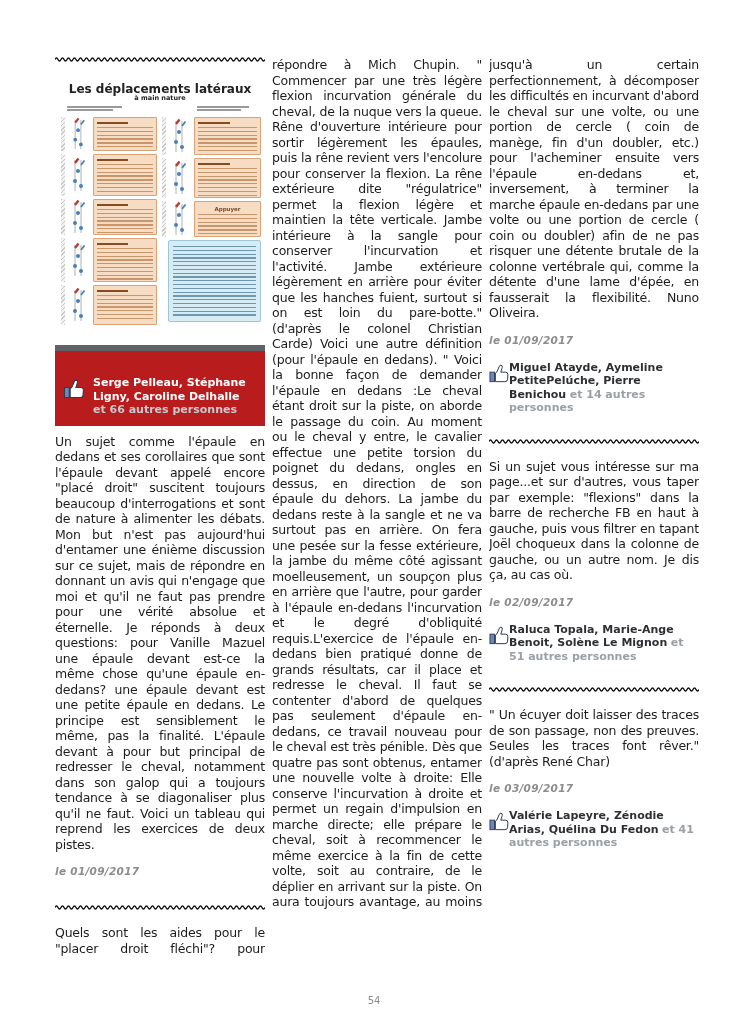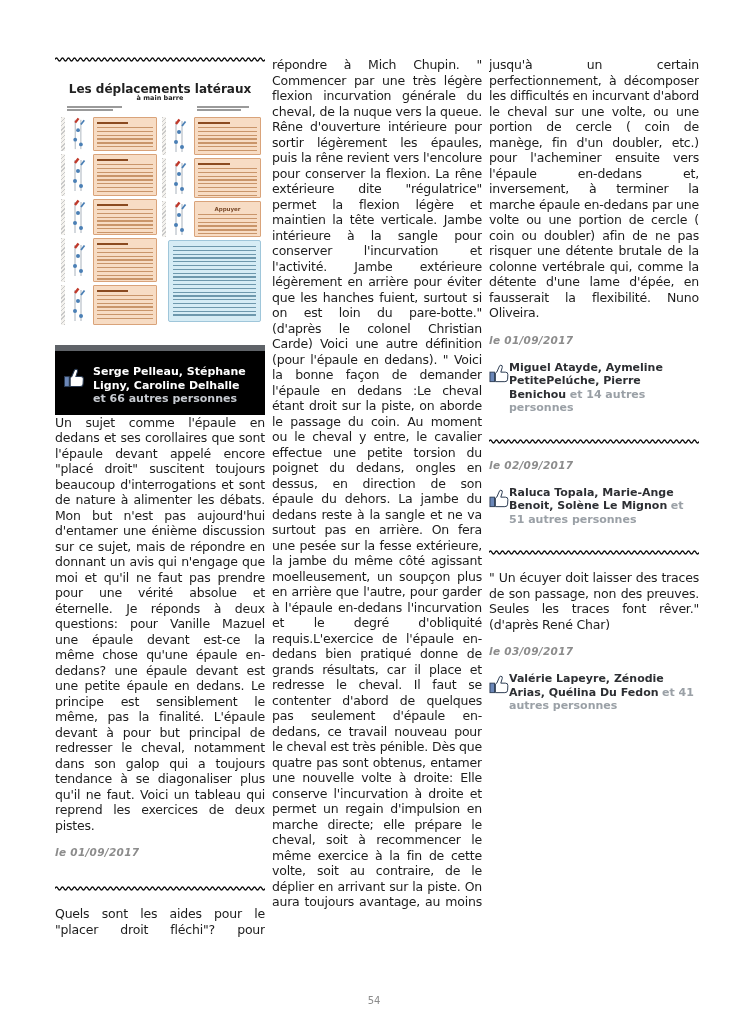--- a/index.html
+++ b/index.html
@@ -12,21 +12,21 @@
   .wavy{display:block;margin:0 0 14px 0;}
   .date{font-size:10.5px;font-weight:bold;font-style:italic;color:#8c8c8c;text-align:left;margin:13px 0 15px 0;letter-spacing:0.3px;}
   
   .like-row{display:flex;align-items:flex-start;margin:4px 0 10px 0;}
   .like-text{font-size:11px;line-height:13.5px;}
   .like-text .names{font-weight:bold;color:#2d2f33;}
   .like-text .others{color:#9aa0a6;font-weight:bold;}
   .like-icon{flex:0 0 auto;margin-top:3px;}
   
   .img-footer-bar{height:6px;background:#5f6368;}
-  .like-box{background:#000000;padding:14px 10px 9px 8px;display:flex;gap:8px;align-items:flex-start;}
+  .like-box{background:#b91c1c;padding:25px 10px 9px 8px;display:flex;gap:8px;align-items:flex-start;}
   .like-box .like-text .names{color:#ffffff;}
   .like-box .like-text .others{color:#c6cad0;}
   
   .diagram{width:210px;height:268px;background:#ffffff;position:relative;margin-top:12px;padding-top:8px;box-sizing:border-box;}
   .dg-title{text-align:center;font-weight:bold;color:#222;}
   .dg-title .t1{font-size:12px;line-height:9px;display:block;}
   .dg-title .t2{font-size:6.5px;line-height:8px;display:block;}
   .dg-subs{display:flex;justify-content:space-between;padding:4px 10px 2px 12px;}
   .dg-sub{width:58px;}
   .tline{height:1.5px;background:#9a9a9a;margin-bottom:1.5px;}
@@ -36,21 +36,21 @@
   .dg-row{display:flex;gap:2px;align-items:stretch;}
   .wall{width:4px;background:repeating-linear-gradient(135deg,#c9c9c9 0,#c9c9c9 1px,#f4f2ee 1px,#f4f2ee 3px);}
   .fig{flex:0 0 24px;}
   .note{flex:1;background:#f7dcc4;border:0.5px solid #d9a37a;border-radius:1px;padding:3px 3px;}
   .note .hd{height:2px;width:55%;background:#8a4a20;margin:1px 0 3px 0;}
   .note .bd{background:repeating-linear-gradient(#c9956a 0,#c9956a 1.3px,transparent 1.3px,transparent 3.8px);}
   .note .appuyer{font-size:5.5px;font-weight:bold;color:#7a4a2a;text-align:center;margin:1px 0 2px 0;}
   .bluebox{flex:1;background:#d6ecf5;border:0.5px solid #9fc6da;border-radius:2px;padding:5px 4px;margin-left:6px;}
   .bluebox .bd{background:repeating-linear-gradient(#6e98ad 0,#6e98ad 1.3px,transparent 1.3px,transparent 3.8px);height:100%;}
   .pagenum{position:absolute;left:0;right:0;bottom:18px;text-align:center;font-size:10px;color:#8c8c8c;}
-  .mt8{}
+  .mt8{margin-top:8px;}
 </style>
 </head>
 <body>
 
 <svg width="0" height="0" style="position:absolute">
   <defs>
     <g id="figsym">
       <line x1="8" y1="3" x2="8" y2="34" stroke="#a9b2bc" stroke-width="1"></line>
       <line x1="14" y1="3" x2="14" y2="34" stroke="#a9b2bc" stroke-width="1"></line>
       <line x1="8" y1="6" x2="11.5" y2="1.5" stroke="#c0392b" stroke-width="2.4"></line>
@@ -70,21 +70,21 @@
   <div class="cols">
 
     <div class="col">
       <svg class="wavy" width="210" height="8">
           <path d="M0 4.5 q1.5 -3 3 0 q1.5 3 3 0 q1.5 -3 3 0 q1.5 3 3 0 q1.5 -3 3 0 q1.5 3 3 0 q1.5 -3 3 0 q1.5 3 3 0 q1.5 -3 3 0 q1.5 3 3 0 q1.5 -3 3 0 q1.5 3 3 0 q1.5 -3 3 0 q1.5 3 3 0 q1.5 -3 3 0 q1.5 3 3 0 q1.5 -3 3 0 q1.5 3 3 0 q1.5 -3 3 0 q1.5 3 3 0 q1.5 -3 3 0 q1.5 3 3 0 q1.5 -3 3 0 q1.5 3 3 0 q1.5 -3 3 0 q1.5 3 3 0 q1.5 -3 3 0 q1.5 3 3 0 q1.5 -3 3 0 q1.5 3 3 0 q1.5 -3 3 0 q1.5 3 3 0 q1.5 -3 3 0 q1.5 3 3 0 q1.5 -3 3 0 q1.5 3 3 0 q1.5 -3 3 0 q1.5 3 3 0 q1.5 -3 3 0 q1.5 3 3 0 q1.5 -3 3 0 q1.5 3 3 0 q1.5 -3 3 0 q1.5 3 3 0 q1.5 -3 3 0 q1.5 3 3 0 q1.5 -3 3 0 q1.5 3 3 0 q1.5 -3 3 0 q1.5 3 3 0 q1.5 -3 3 0 q1.5 3 3 0 q1.5 -3 3 0 q1.5 3 3 0 q1.5 -3 3 0 q1.5 3 3 0 q1.5 -3 3 0 q1.5 3 3 0 q1.5 -3 3 0 q1.5 3 3 0 q1.5 -3 3 0 q1.5 3 3 0 q1.5 -3 3 0 q1.5 3 3 0 q1.5 -3 3 0 q1.5 3 3 0 q1.5 -3 3 0 q1.5 3 3 0 q1.5 -3 3 0 q1.5 3 3 0" fill="none" stroke="#111" stroke-width="1.4"></path>
         </svg>
 
       <div class="diagram">
         <div class="dg-title">
           <span class="t1">Les déplacements latéraux</span>
-          <span class="t2">à main barre</span>
+          <span class="t2">à main nature</span>
         </div>
         <div class="dg-subs">
           <div class="dg-sub">
             <div class="tline" style="width:95%"></div>
               <div class="tline" style="width:80%"></div>
           </div>
           <div class="dg-sub">
             <div class="tline" style="width:90%"></div>
               <div class="tline" style="width:75%"></div>
           </div>
@@ -215,20 +215,21 @@
           </svg>
         <div class="like-text">
           <span class="names">Miguel Atayde, Aymeline PetitePelúche, Pierre Benichou</span>
           <span class="others">et 14 autres personnes</span>
         </div>
       </div>
 
       <svg class="wavy" width="210" height="8" style="margin-top:22px">
           <path d="M0 4.5 q1.5 -3 3 0 q1.5 3 3 0 q1.5 -3 3 0 q1.5 3 3 0 q1.5 -3 3 0 q1.5 3 3 0 q1.5 -3 3 0 q1.5 3 3 0 q1.5 -3 3 0 q1.5 3 3 0 q1.5 -3 3 0 q1.5 3 3 0 q1.5 -3 3 0 q1.5 3 3 0 q1.5 -3 3 0 q1.5 3 3 0 q1.5 -3 3 0 q1.5 3 3 0 q1.5 -3 3 0 q1.5 3 3 0 q1.5 -3 3 0 q1.5 3 3 0 q1.5 -3 3 0 q1.5 3 3 0 q1.5 -3 3 0 q1.5 3 3 0 q1.5 -3 3 0 q1.5 3 3 0 q1.5 -3 3 0 q1.5 3 3 0 q1.5 -3 3 0 q1.5 3 3 0 q1.5 -3 3 0 q1.5 3 3 0 q1.5 -3 3 0 q1.5 3 3 0 q1.5 -3 3 0 q1.5 3 3 0 q1.5 -3 3 0 q1.5 3 3 0 q1.5 -3 3 0 q1.5 3 3 0 q1.5 -3 3 0 q1.5 3 3 0 q1.5 -3 3 0 q1.5 3 3 0 q1.5 -3 3 0 q1.5 3 3 0 q1.5 -3 3 0 q1.5 3 3 0 q1.5 -3 3 0 q1.5 3 3 0 q1.5 -3 3 0 q1.5 3 3 0 q1.5 -3 3 0 q1.5 3 3 0 q1.5 -3 3 0 q1.5 3 3 0 q1.5 -3 3 0 q1.5 3 3 0 q1.5 -3 3 0 q1.5 3 3 0 q1.5 -3 3 0 q1.5 3 3 0 q1.5 -3 3 0 q1.5 3 3 0 q1.5 -3 3 0 q1.5 3 3 0 q1.5 -3 3 0 q1.5 3 3 0" fill="none" stroke="#111" stroke-width="1.4"></path>
         </svg>
+      <div class="body-text">Si un sujet vous intéresse sur ma page...et sur d'autres, vous taper par exemple: "flexions" dans la barre de recherche FB en haut à gauche, puis vous filtrer en tapant Joël choqueux dans la colonne de gauche, ou un autre nom. Je dis ça, au cas où.</div>
       <div class="date">le 02/09/2017</div>
       <div class="like-row">
         <svg class="like-icon" width="20" height="19" viewBox="0 0 22 21">
             <use href="#thumbsym"></use>
           </svg>
         <div class="like-text">
           <span class="names">Raluca Topala, Marie-Ange Benoit, Solène Le Mignon</span>
           <span class="others">et 51 autres personnes</span>
         </div>
       </div>

